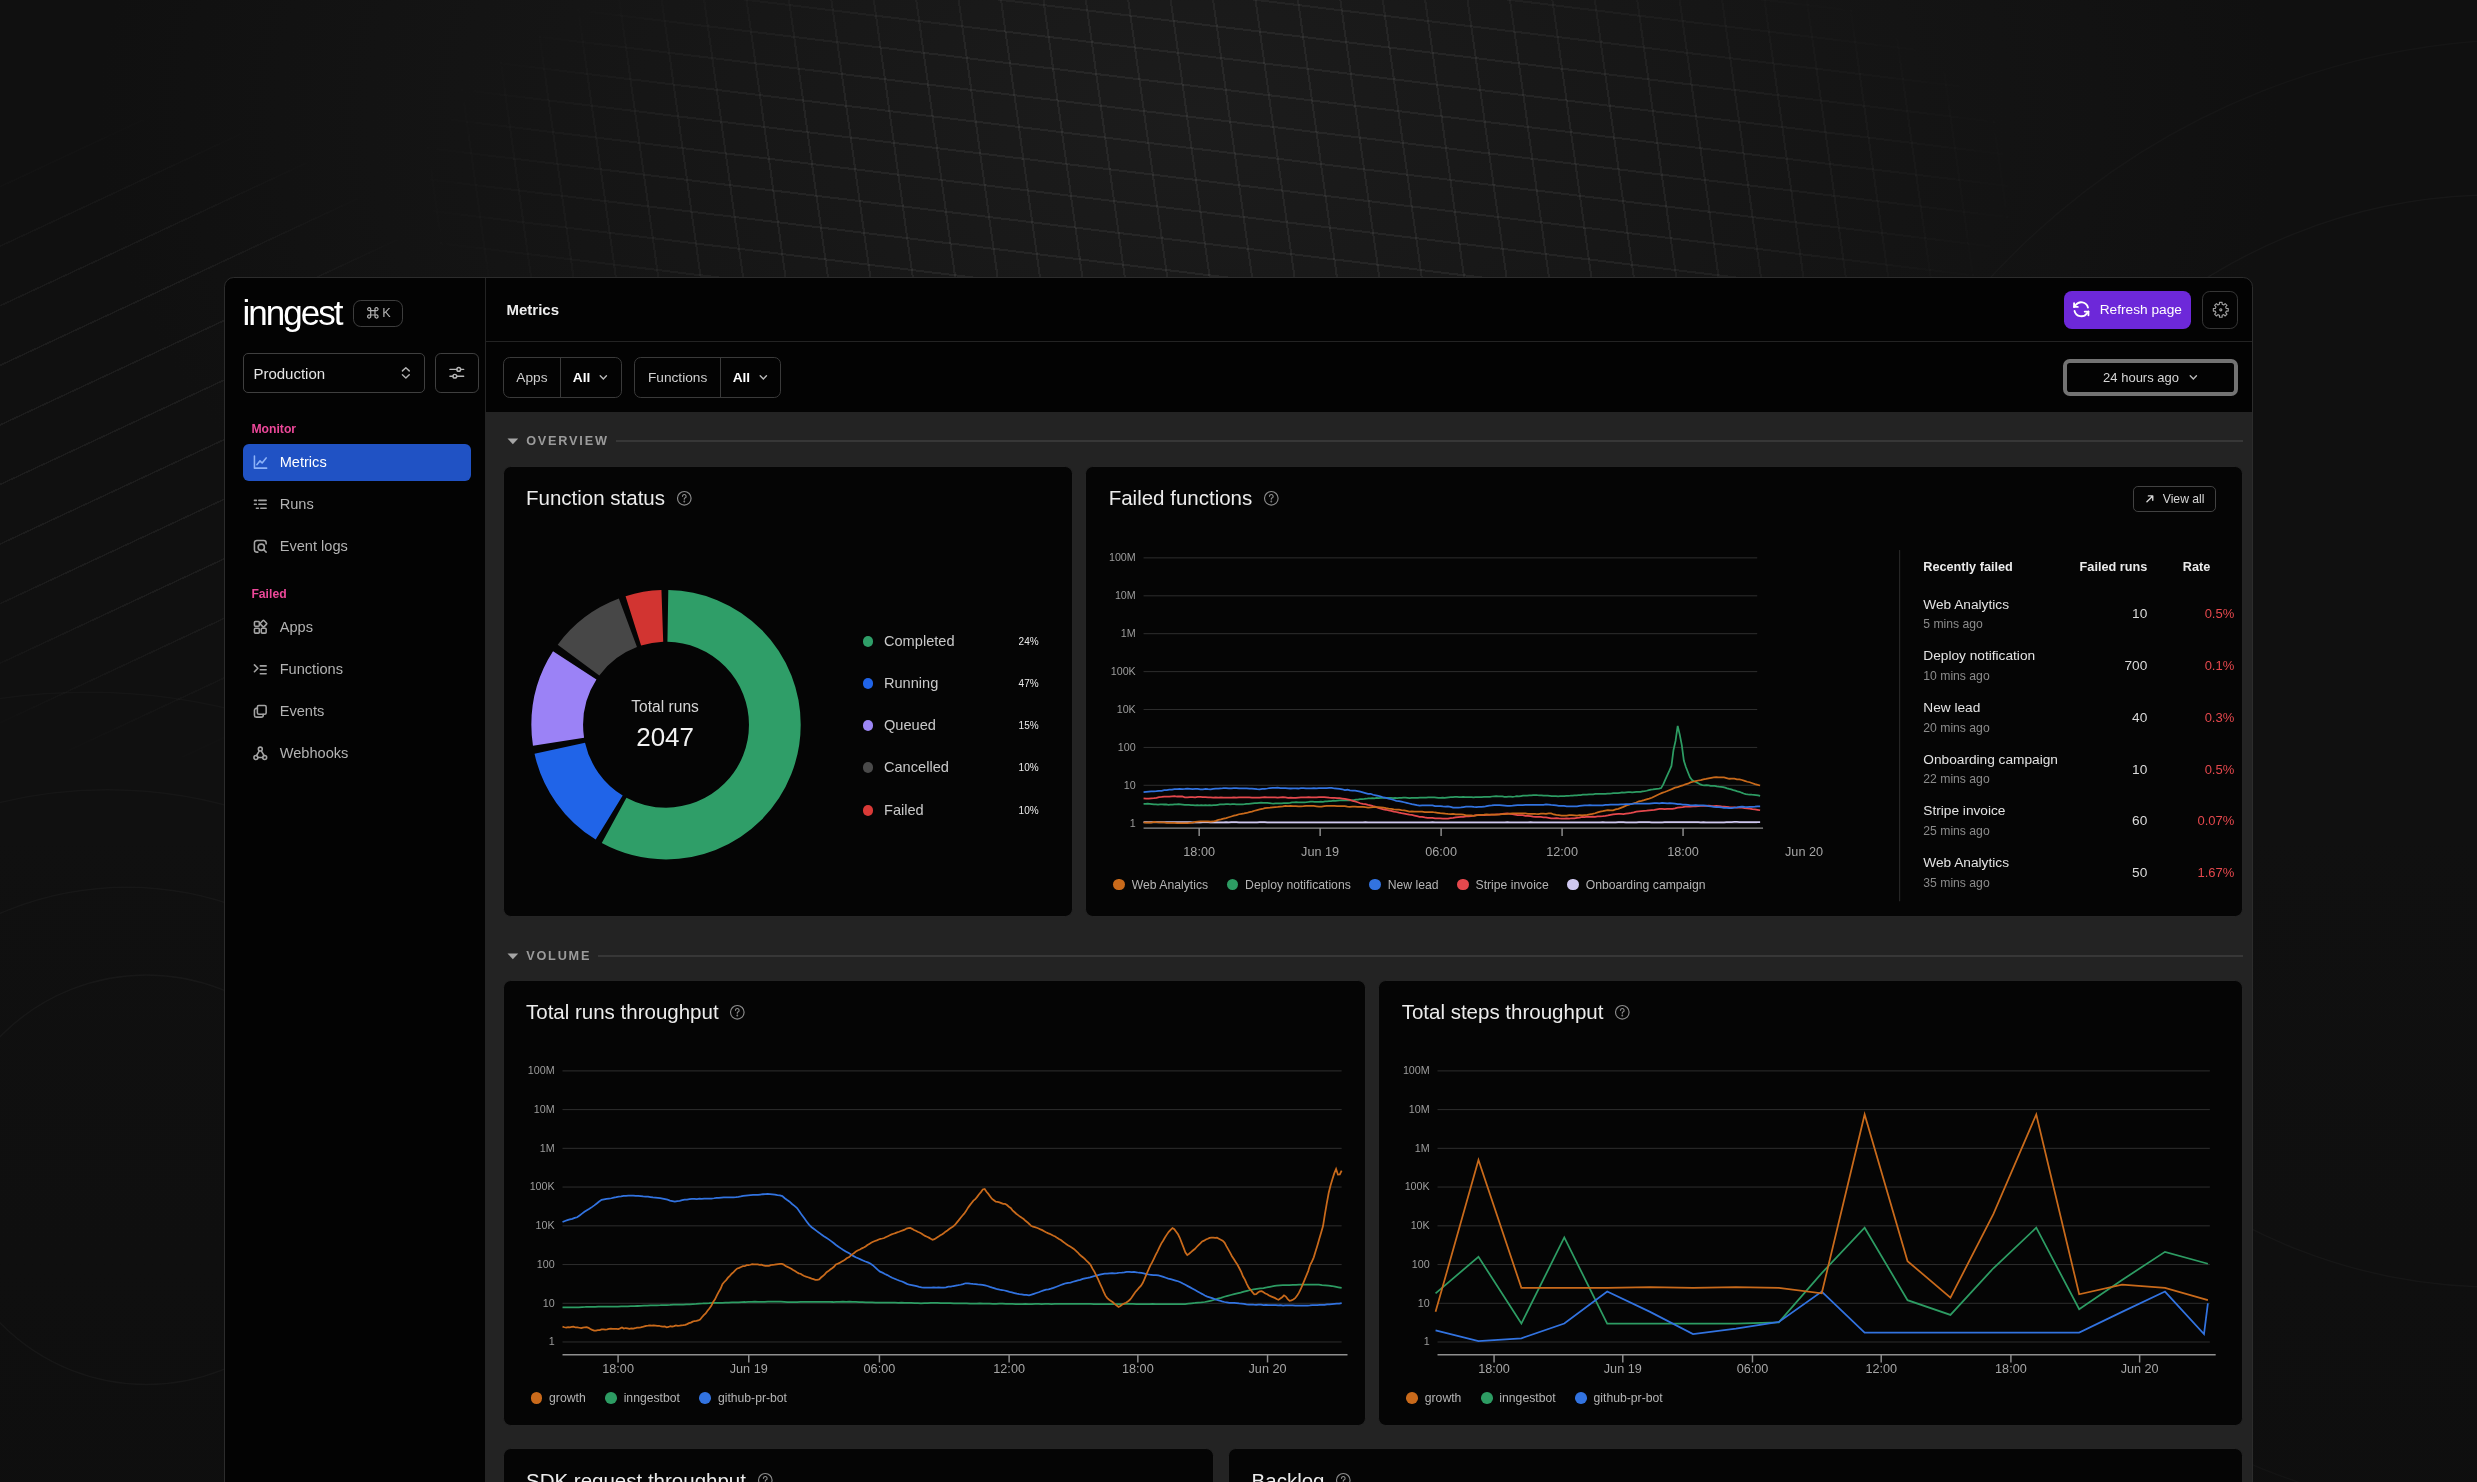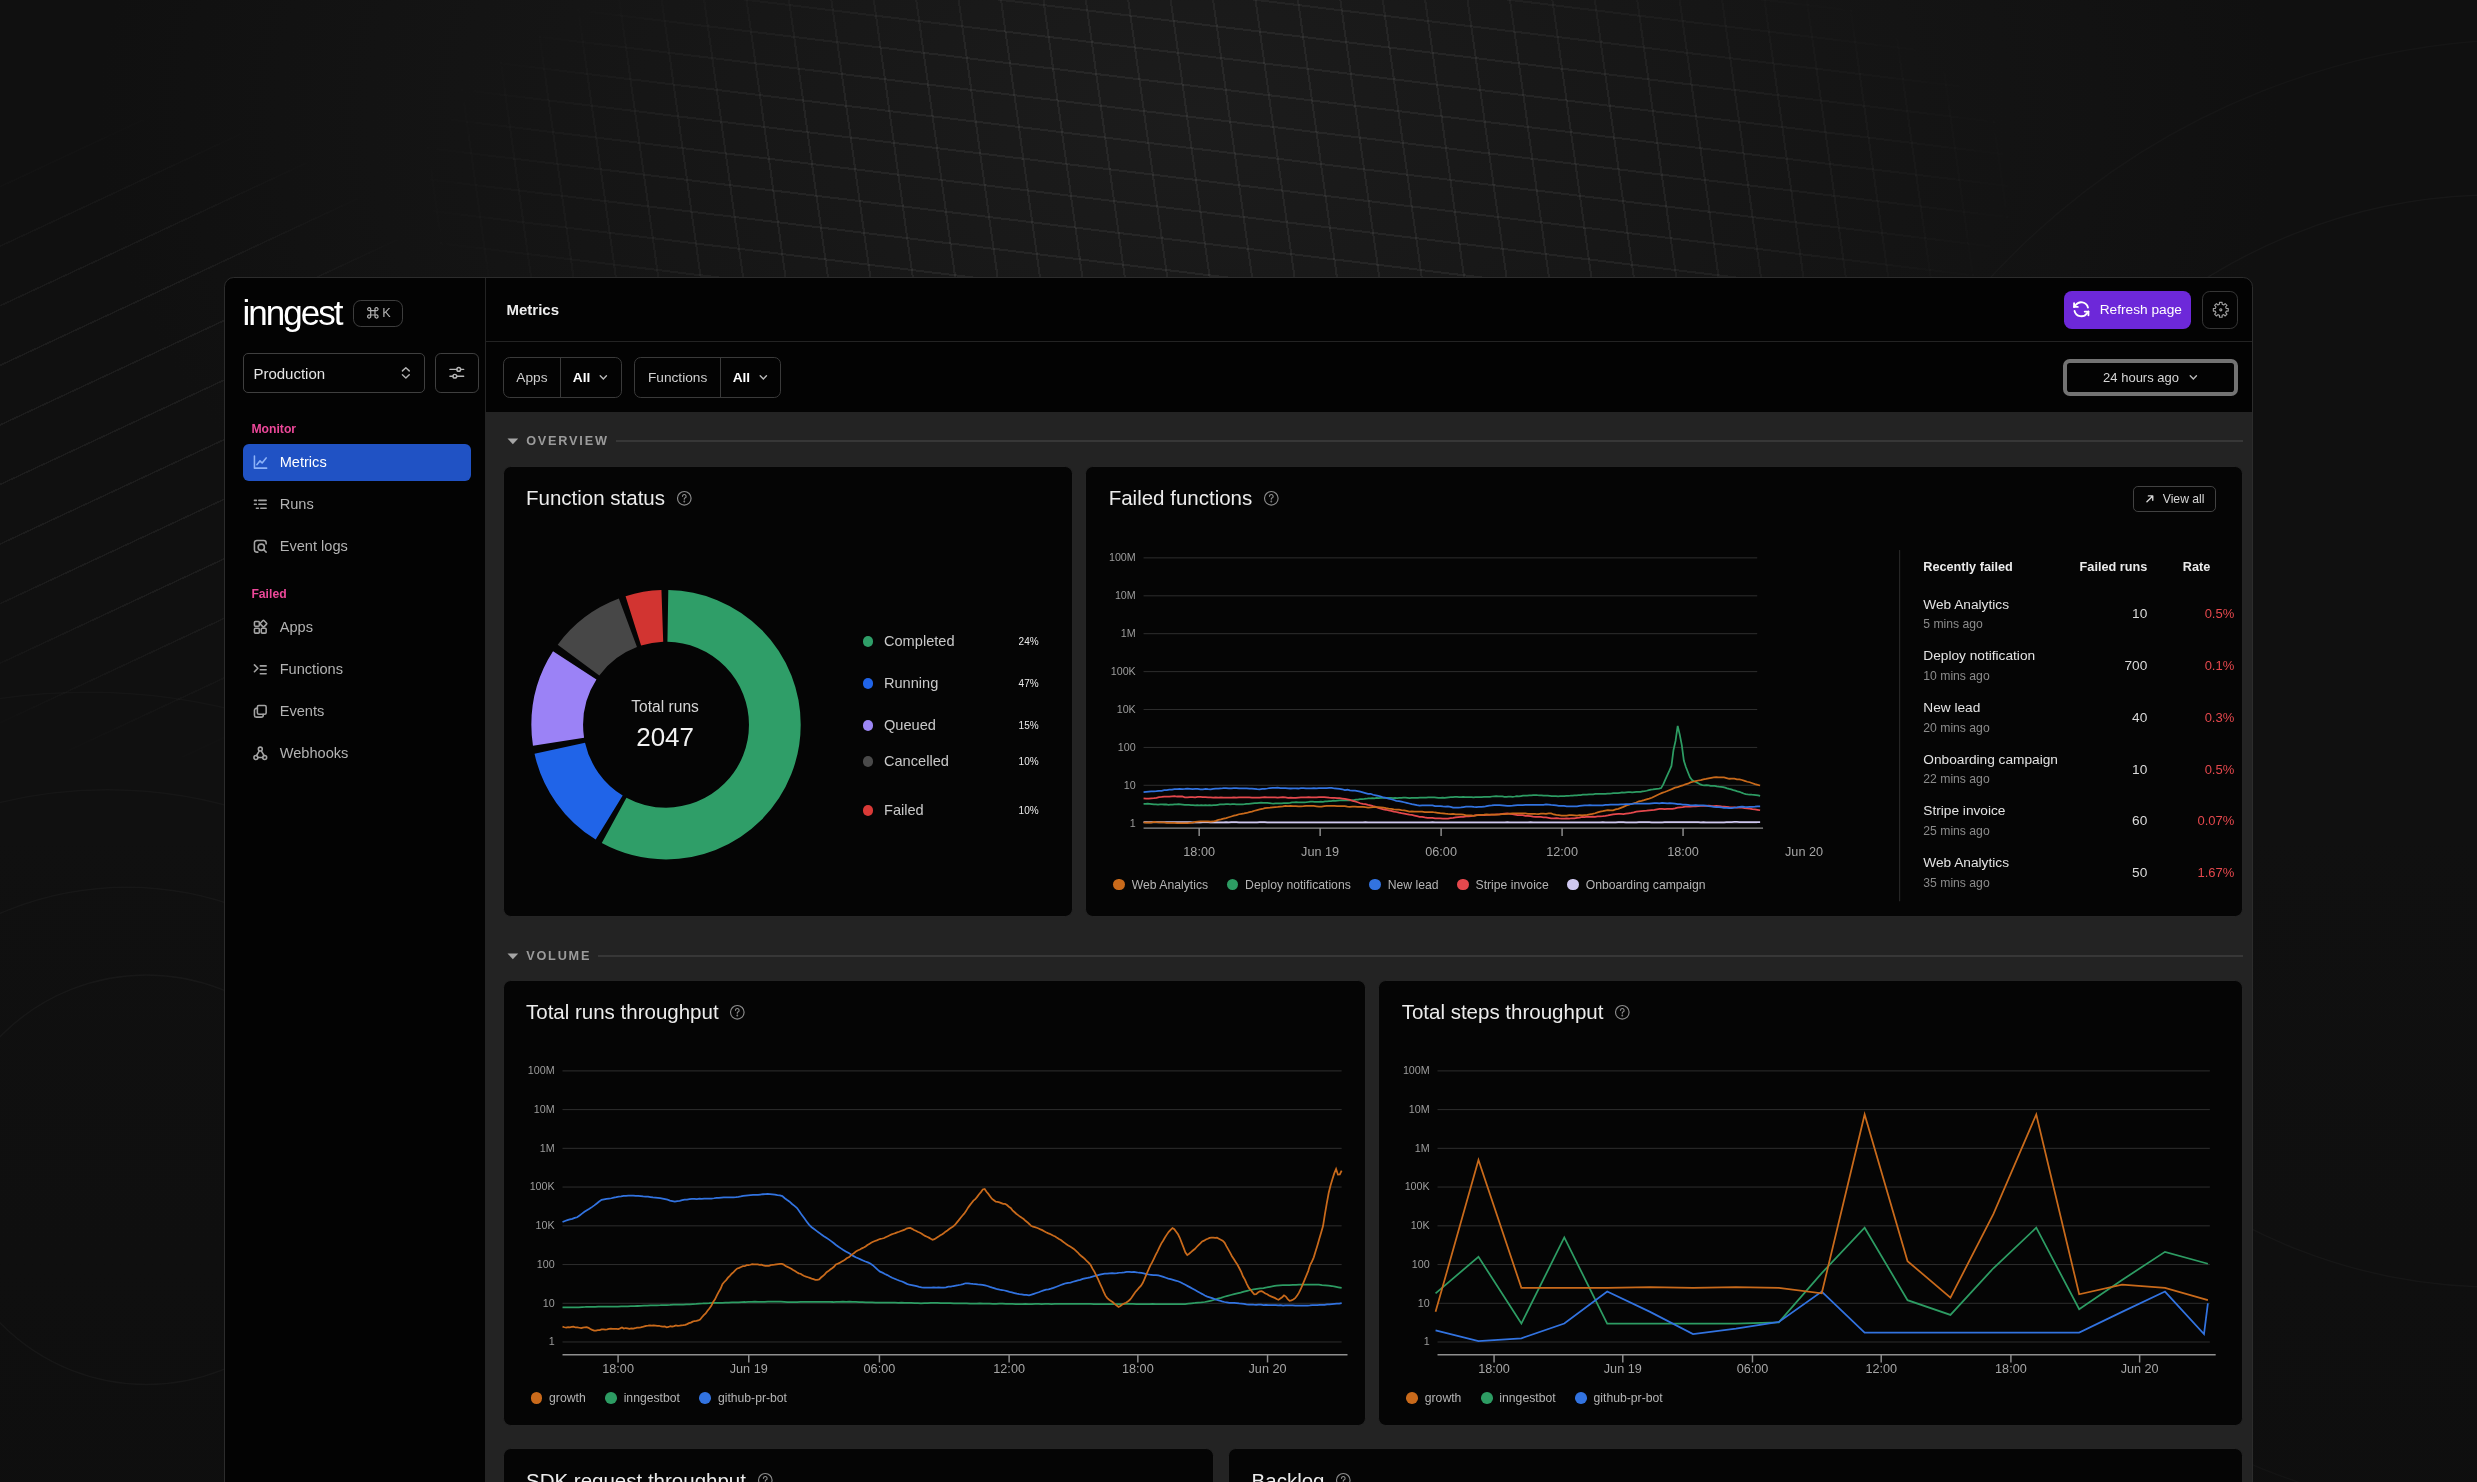--- a/index.html
+++ b/index.html
@@ -190,21 +190,21 @@
               <span class="n">Completed</span>
               <span class="p">24%</span>
             </div><div class="dleg" style="top:208px">
               <i style="background:#2064e8"></i>
               <span class="n">Running</span>
               <span class="p">47%</span>
             </div><div class="dleg" style="top:250px">
               <i style="background:#9d87f5"></i>
               <span class="n">Queued</span>
               <span class="p">15%</span>
-            </div><div class="dleg" style="top:286px">
+            </div><div class="dleg" style="top:292px">
               <i style="background:#4a4a4a"></i>
               <span class="n">Cancelled</span>
               <span class="p">10%</span>
             </div><div class="dleg" style="top:335px">
               <i style="background:#d93a37"></i>
               <span class="n">Failed</span>
               <span class="p">10%</span>
             </div>
         </div>
         <div class="card" style="flex:1;height:451px">

